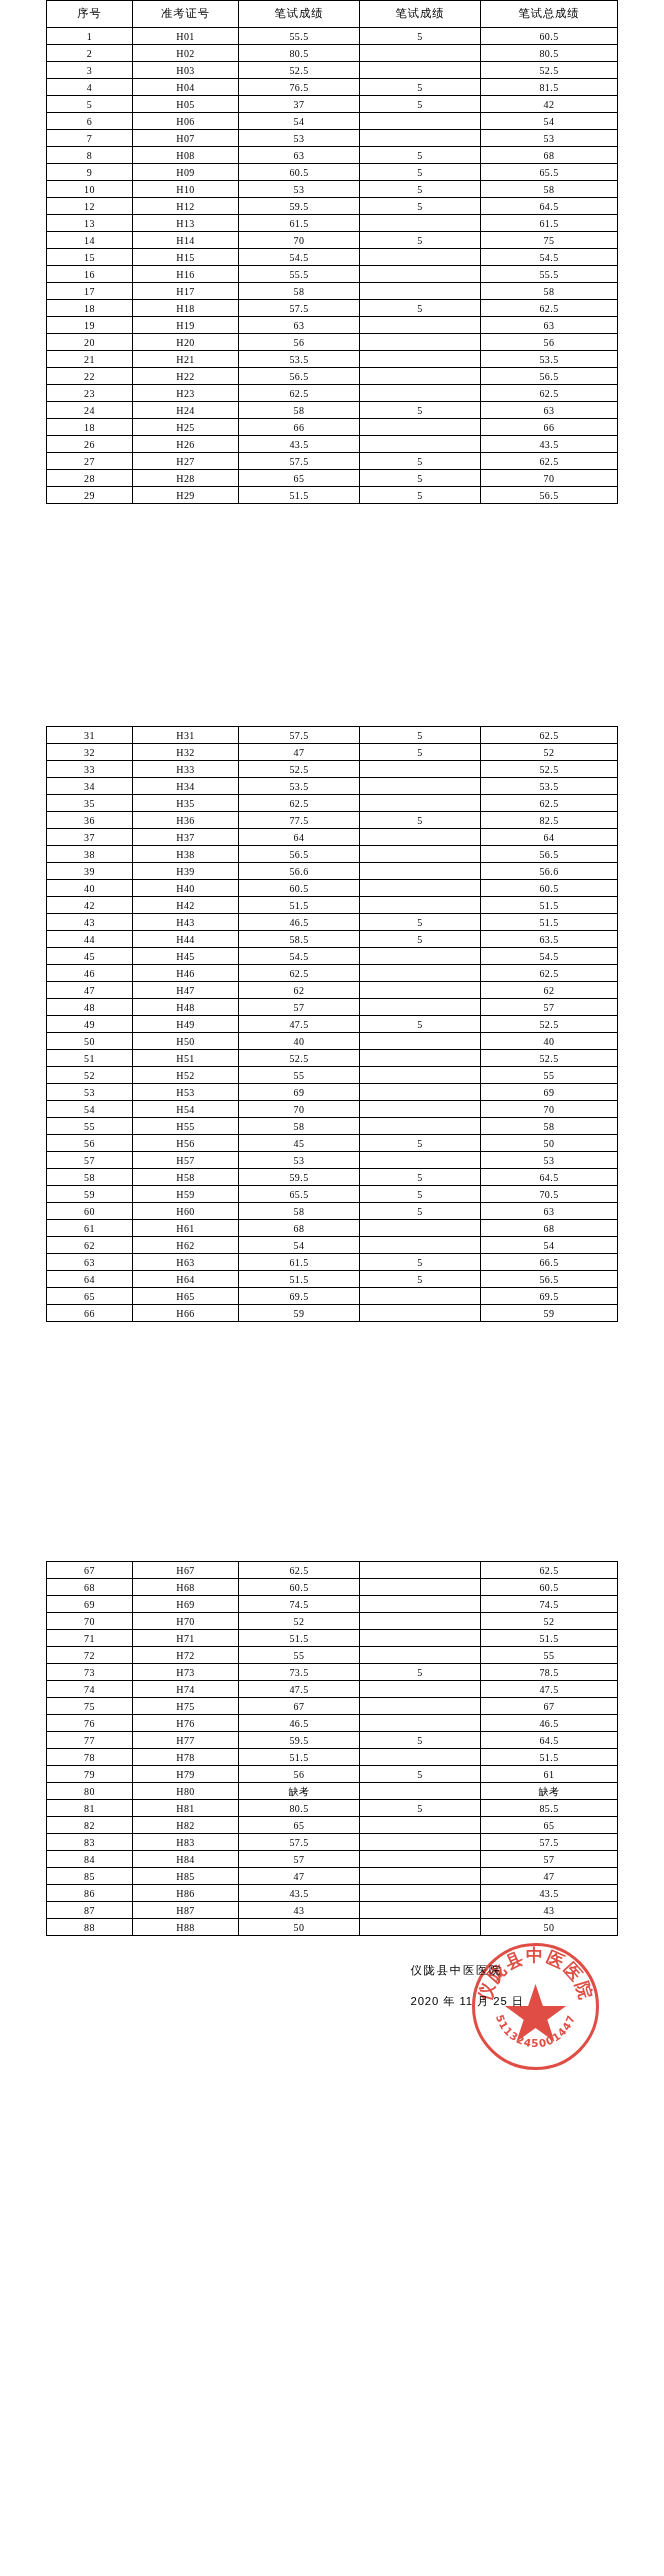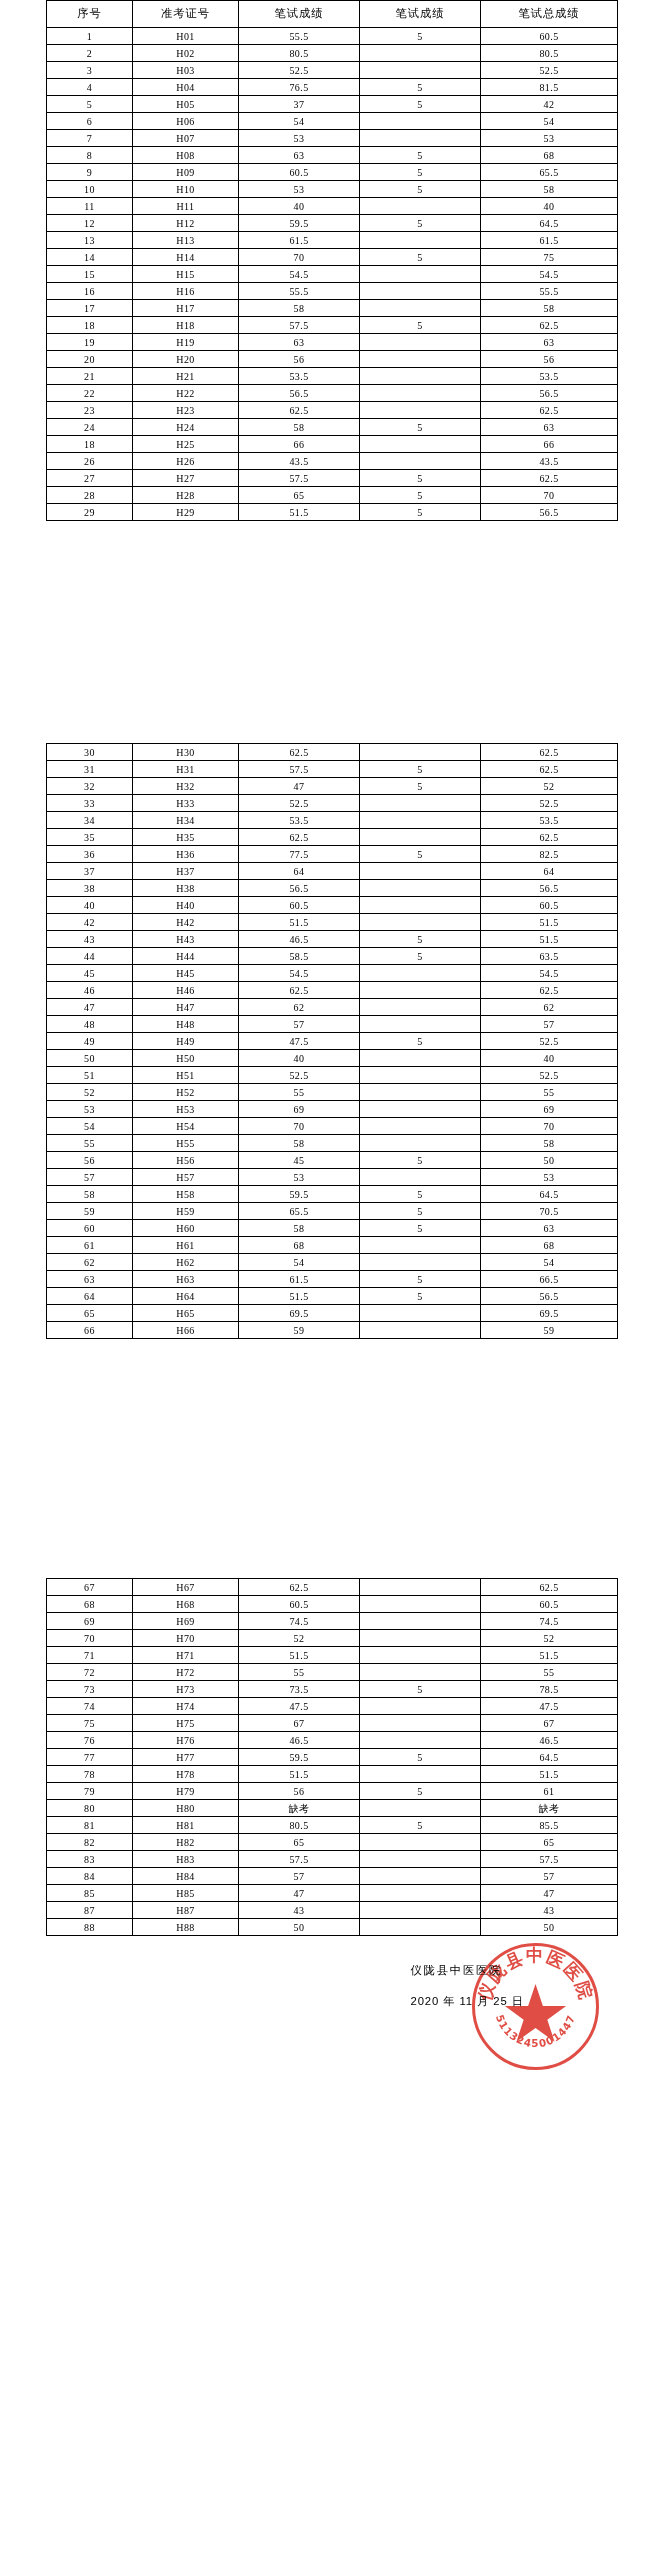--- a/index.html
+++ b/index.html
@@ -180,27 +180,20 @@
             <td>65.5</td>
           </tr>
           <tr>
             <td>10</td>
             <td>H10</td>
             <td>53</td>
             <td>5</td>
             <td>58</td>
           </tr>
           <tr>
-            <td>11</td>
-            <td>H11</td>
-            <td>40</td>
-            <td></td>
-            <td>40</td>
-          </tr>
-          <tr>
             <td>12</td>
             <td>H12</td>
             <td>59.5</td>
             <td>5</td>
             <td>64.5</td>
           </tr>
           <tr>
             <td>13</td>
             <td>H13</td>
             <td>61.5</td>
@@ -329,27 +322,20 @@
     <table class="scores">
       <colgroup>
           <col class="c-no">
           <col class="c-card">
           <col class="c-written">
           <col class="c-bonus">
           <col class="c-total">
         </colgroup>
       <tbody>
           <tr>
-            <td>30</td>
-            <td>H30</td>
-            <td>62.5</td>
-            <td></td>
-            <td>62.5</td>
-          </tr>
-          <tr>
             <td>31</td>
             <td>H31</td>
             <td>57.5</td>
             <td>5</td>
             <td>62.5</td>
           </tr>
           <tr>
             <td>32</td>
             <td>H32</td>
             <td>47</td>
@@ -390,20 +376,27 @@
             <td>64</td>
             <td></td>
             <td>64</td>
           </tr>
           <tr>
             <td>38</td>
             <td>H38</td>
             <td>56.5</td>
             <td></td>
             <td>56.5</td>
+          </tr>
+          <tr>
+            <td>39</td>
+            <td>H39</td>
+            <td>56.6</td>
+            <td></td>
+            <td>56.6</td>
           </tr>
           <tr>
             <td>40</td>
             <td>H40</td>
             <td>60.5</td>
             <td></td>
             <td>60.5</td>
           </tr>
           <tr>
             <td>42</td>
@@ -721,20 +714,27 @@
             <td>57</td>
             <td></td>
             <td>57</td>
           </tr>
           <tr>
             <td>85</td>
             <td>H85</td>
             <td>47</td>
             <td></td>
             <td>47</td>
+          </tr>
+          <tr>
+            <td>86</td>
+            <td>H86</td>
+            <td>43.5</td>
+            <td></td>
+            <td>43.5</td>
           </tr>
           <tr>
             <td>87</td>
             <td>H87</td>
             <td>43</td>
             <td></td>
             <td>43</td>
           </tr>
           <tr>
             <td>88</td>

